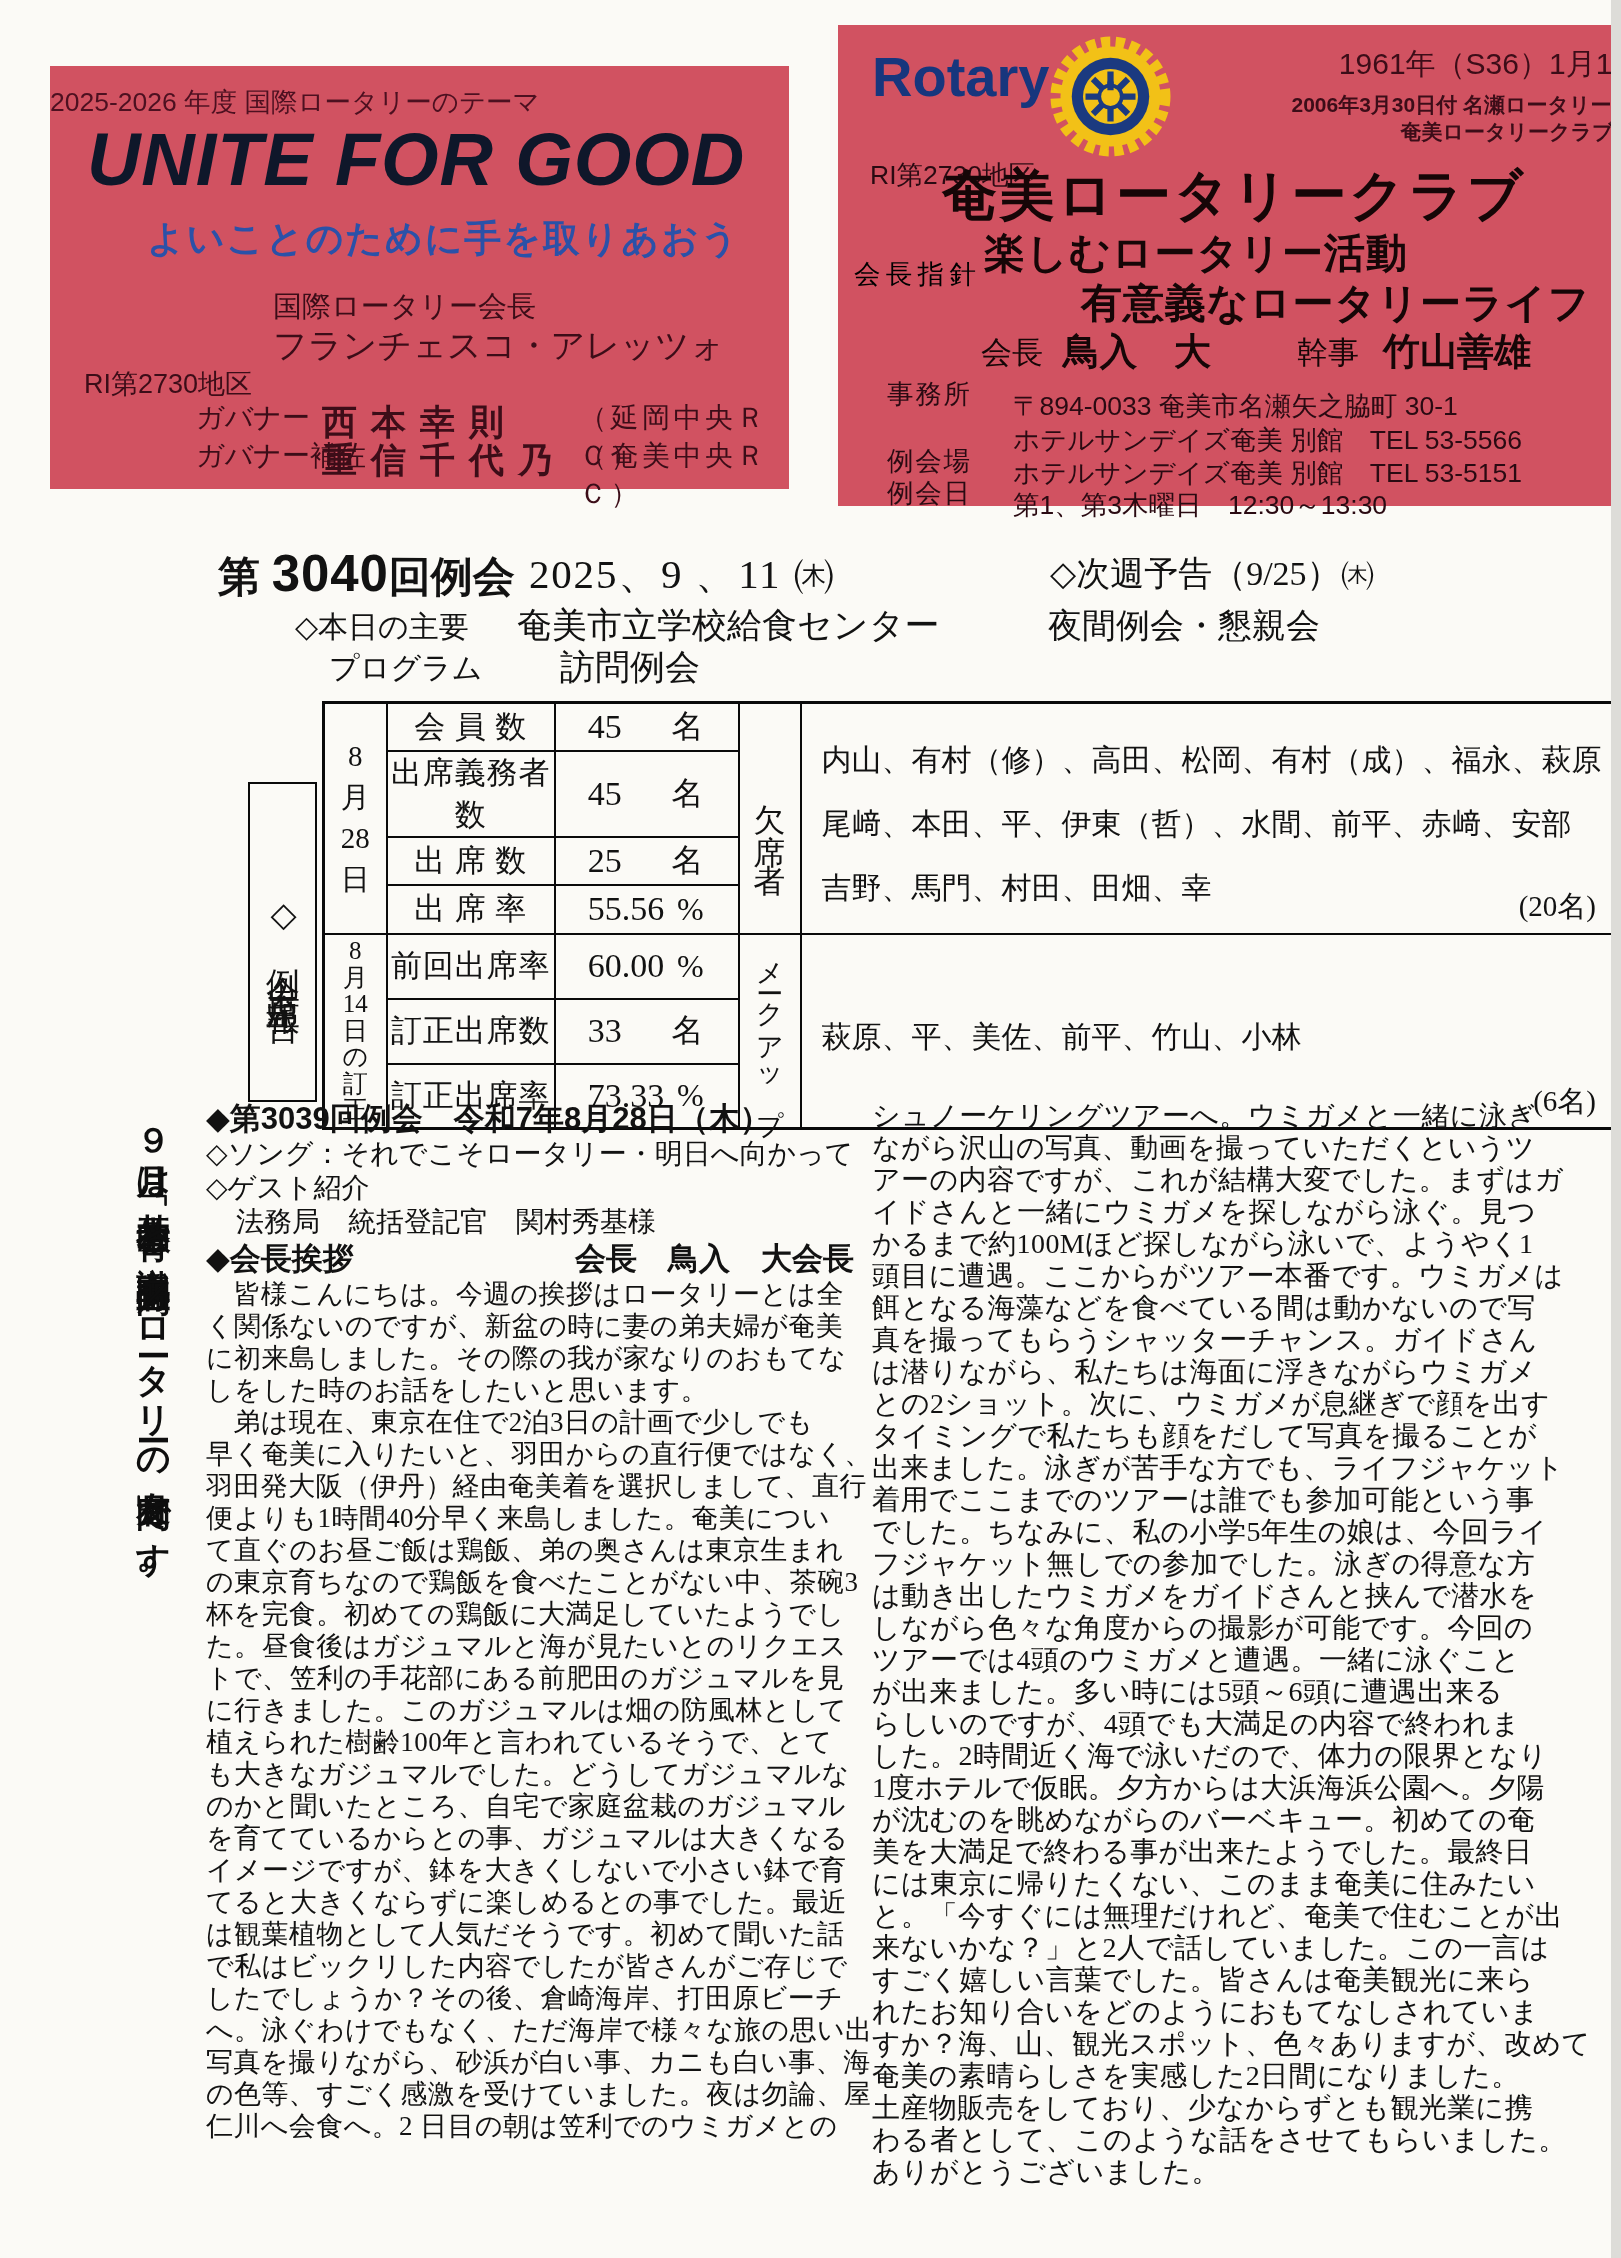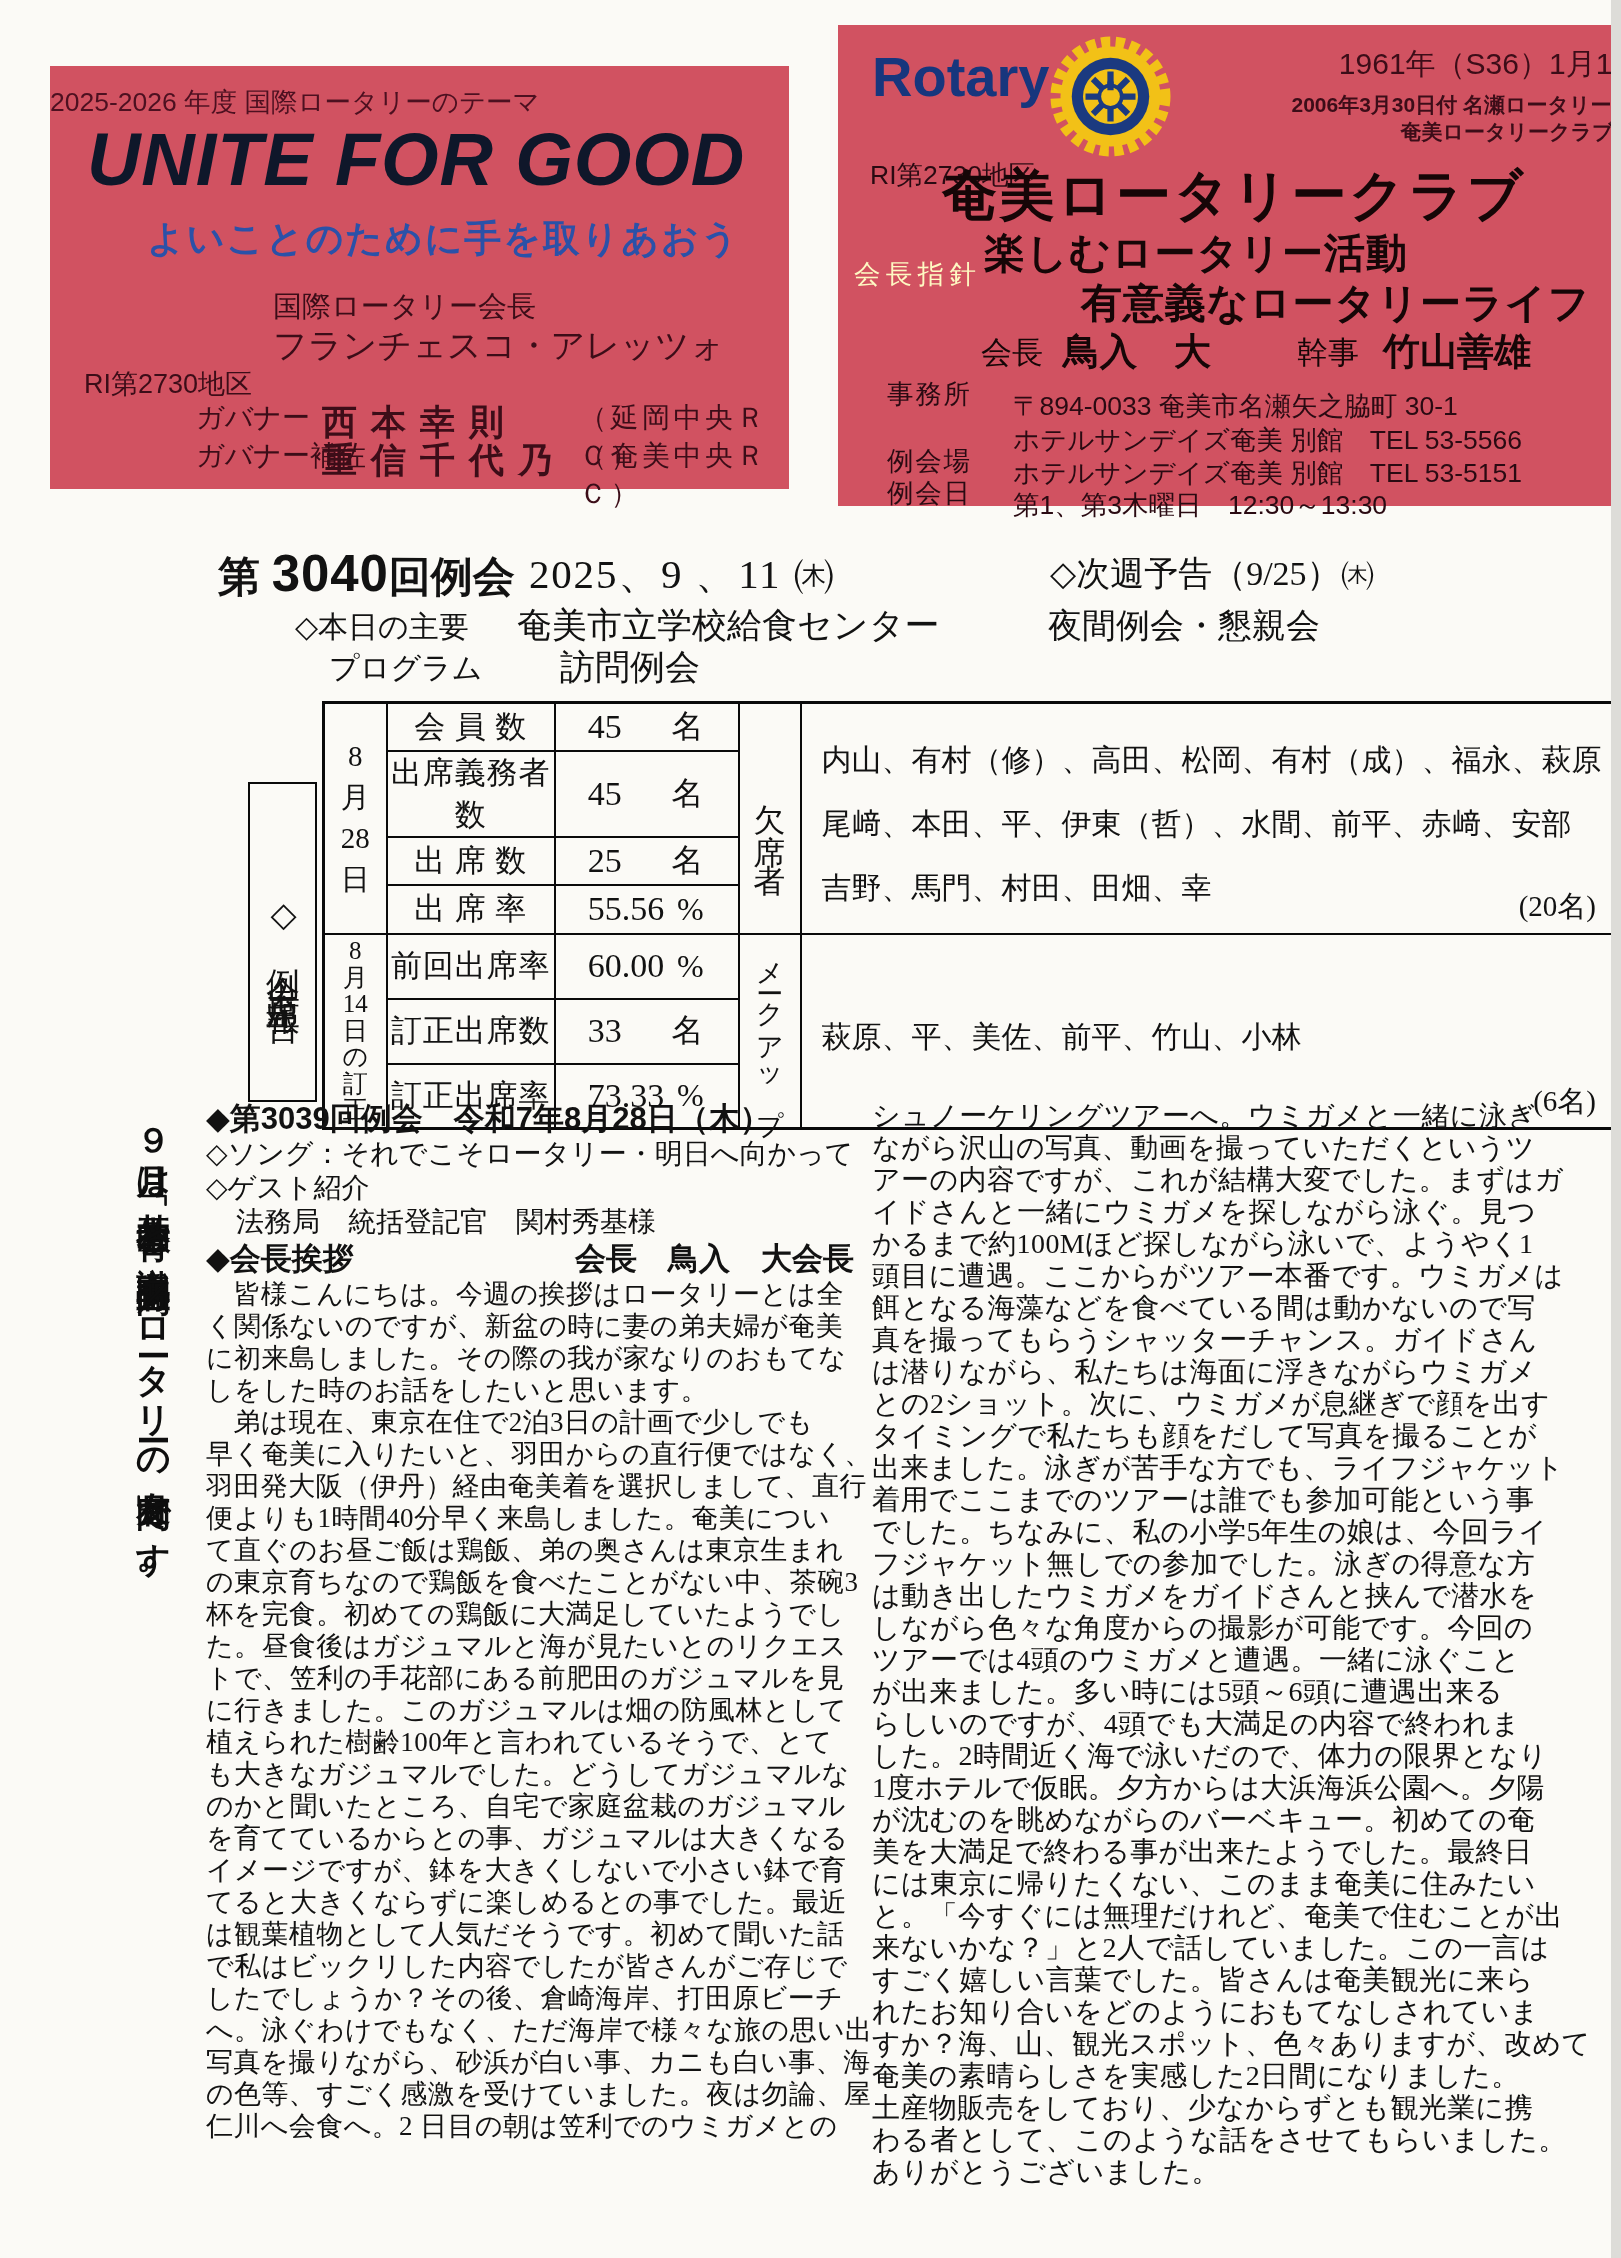--- a/index.html
+++ b/index.html
@@ -30,21 +30,21 @@
 
   .cb-wordmark{position:absolute;left:34px;top:19.4px;font-size:56px;font-weight:bold;color:#17367d;
                font-family:"Liberation Sans","DejaVu Sans",sans-serif;}
   .cb-wheel{position:absolute;left:210px;top:8.8px;width:125px;height:125px;}
   .cb-district{position:absolute;left:32px;top:132px;font-size:26.5px;color:#2a0a12;
                font-family:"Liberation Sans","DejaVu Sans",sans-serif;}
   .cb-founded-block{position:absolute;right:16px;top:19.4px;text-align:right;color:#3c0d18;}
   .cb-founded{font-size:30px;margin-bottom:5.3px;font-family:"Liberation Sans","DejaVu Sans",sans-serif;}
   .cb-rename{font-size:21px;line-height:27px;font-weight:bold;font-family:"Liberation Sans","DejaVu Sans",sans-serif;}
   .cb-clubname{position:absolute;left:104px;top:134px;font-size:55px;font-weight:bold;letter-spacing:2.6px;color:#160607;}
-  .cb-policy-label{position:absolute;left:16px;top:231px;font-size:26.5px;letter-spacing:5.3px;color:#fef9c3;}
+  .cb-policy-label{position:absolute;left:16px;top:231px;font-size:26.5px;letter-spacing:5.3px;color:#000000;}
   .cb-policy1{position:absolute;left:146px;top:201px;font-size:41px;font-weight:bold;letter-spacing:0.9px;color:#160607;}
   .cb-policy2{position:absolute;left:243px;top:251px;font-size:41px;font-weight:bold;letter-spacing:0.9px;color:#160607;}
   .cb-officers{position:absolute;left:0;top:302px;width:100%;color:#160607;}
   .cb-officers .o-label{font-size:31px;}
   .cb-officers .o-name{font-size:37px;font-weight:bold;}
   .cb-info{position:absolute;color:#2a0a12;font-size:26.5px;
            font-family:"Liberation Sans","DejaVu Sans",sans-serif;}
   .cb-info .ilabel{position:absolute;left:49px;top:0;letter-spacing:1.8px;}
   .cb-info .ivalue{position:absolute;left:175px;top:12px;white-space:nowrap;}
 

